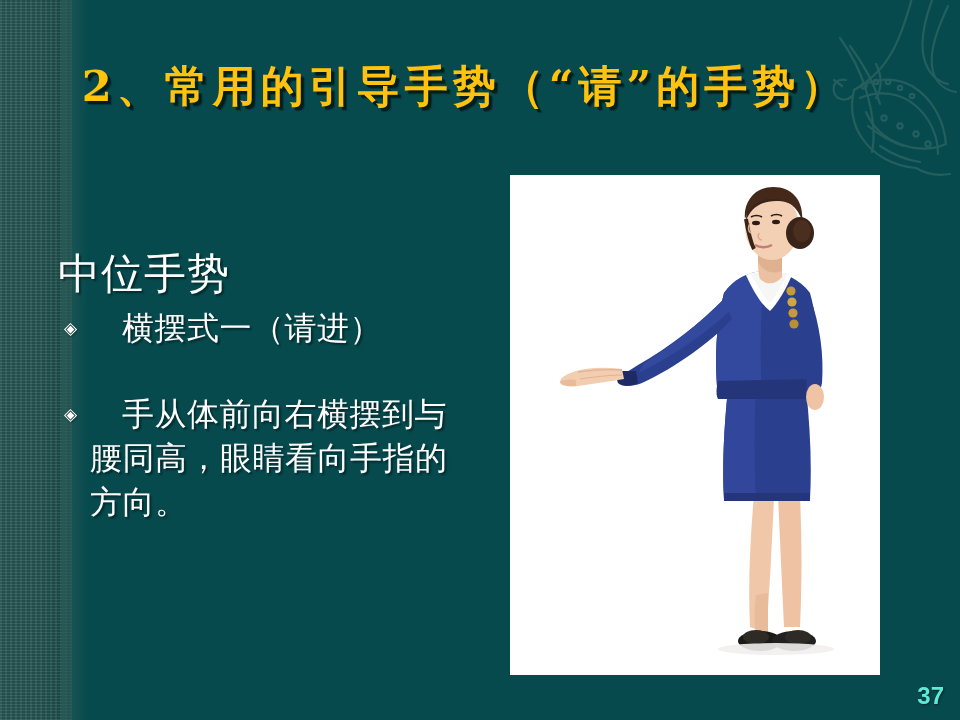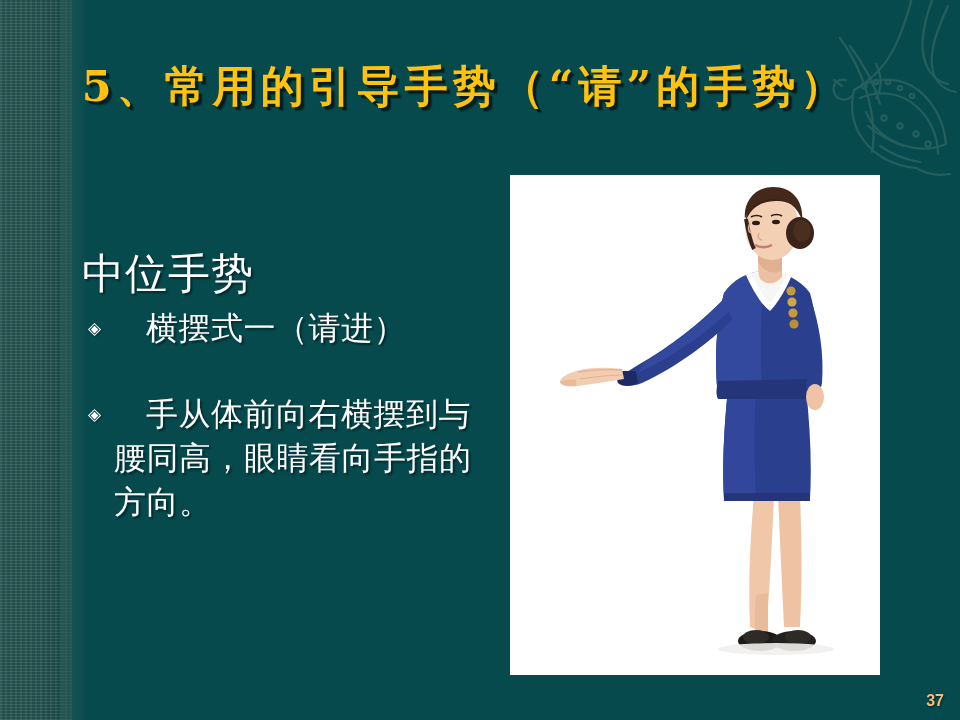--- a/index.html
+++ b/index.html
@@ -45,21 +45,20 @@
     color:#ffc20e;
     text-shadow:3px 3px 0 rgba(0,0,0,.45), 4px 4px 1px rgba(0,0,0,.28);
     white-space:nowrap;
     text-align:center;
   }
 
   
   #body-col{
     position:absolute;left:58px;top:248px;width:420px;
     color:#fdfdfd;
-    margin-left:24px;
   }
   .head-line{
     font-size:42px;line-height:52px;
     letter-spacing:1px;
     text-shadow:2px 2px 2px rgba(0,0,0,.45);
     margin:0;
   }
   .bullet-row{
     display:flex;align-items:flex-start;
     margin-top:6px;
@@ -85,22 +84,22 @@
     position:absolute;left:510px;top:175px;width:370px;height:500px;
     background:#ffffff;
     overflow:hidden;
   }
   #photo svg{display:block;width:370px;height:500px;}
 
   
   #page-num{
     position:absolute;right:16px;bottom:10px;
     font-family:"Liberation Sans",sans-serif;
-    font-weight:bold;font-size:16px;
-    color:#fdba74;
+    font-weight:bold;font-size:24px;
+    color:#5eead4;
     text-shadow:1px 1px 2px rgba(0,0,0,.5);
   }
 </style>
 </head>
 <body>
 
 <div id="slide">
 
   <div id="left-band"></div>
   <div id="left-band-fade"></div>
@@ -125,21 +124,21 @@
     <circle cx="92" cy="102" r="2.2"></circle>
     <circle cx="64" cy="124" r="2.6"></circle>
     <circle cx="80" cy="132" r="2.6"></circle>
     <circle cx="96" cy="140" r="2.6"></circle>
     <circle cx="108" cy="150" r="2.6"></circle>
     <path d="M48 132 C58 140 70 148 84 152"></path>
     <path d="M60 152 C72 160 86 166 100 168"></path>
     <path d="M96 174 C106 180 118 182 130 180"></path>
   </svg>
 
-  <div id="title">5、常用的引导手势（“请”的手势）</div>
+  <div id="title">2、常用的引导手势（“请”的手势）</div>
 
   <div id="body-col">
 
     <div>
       <p class="head-line">中位手势</p>
       <div class="bullet-row">
         <span class="bullet-mark">◈</span>
         <span class="bullet-text">横摆式一（请进）</span>
       </div>
     </div>

